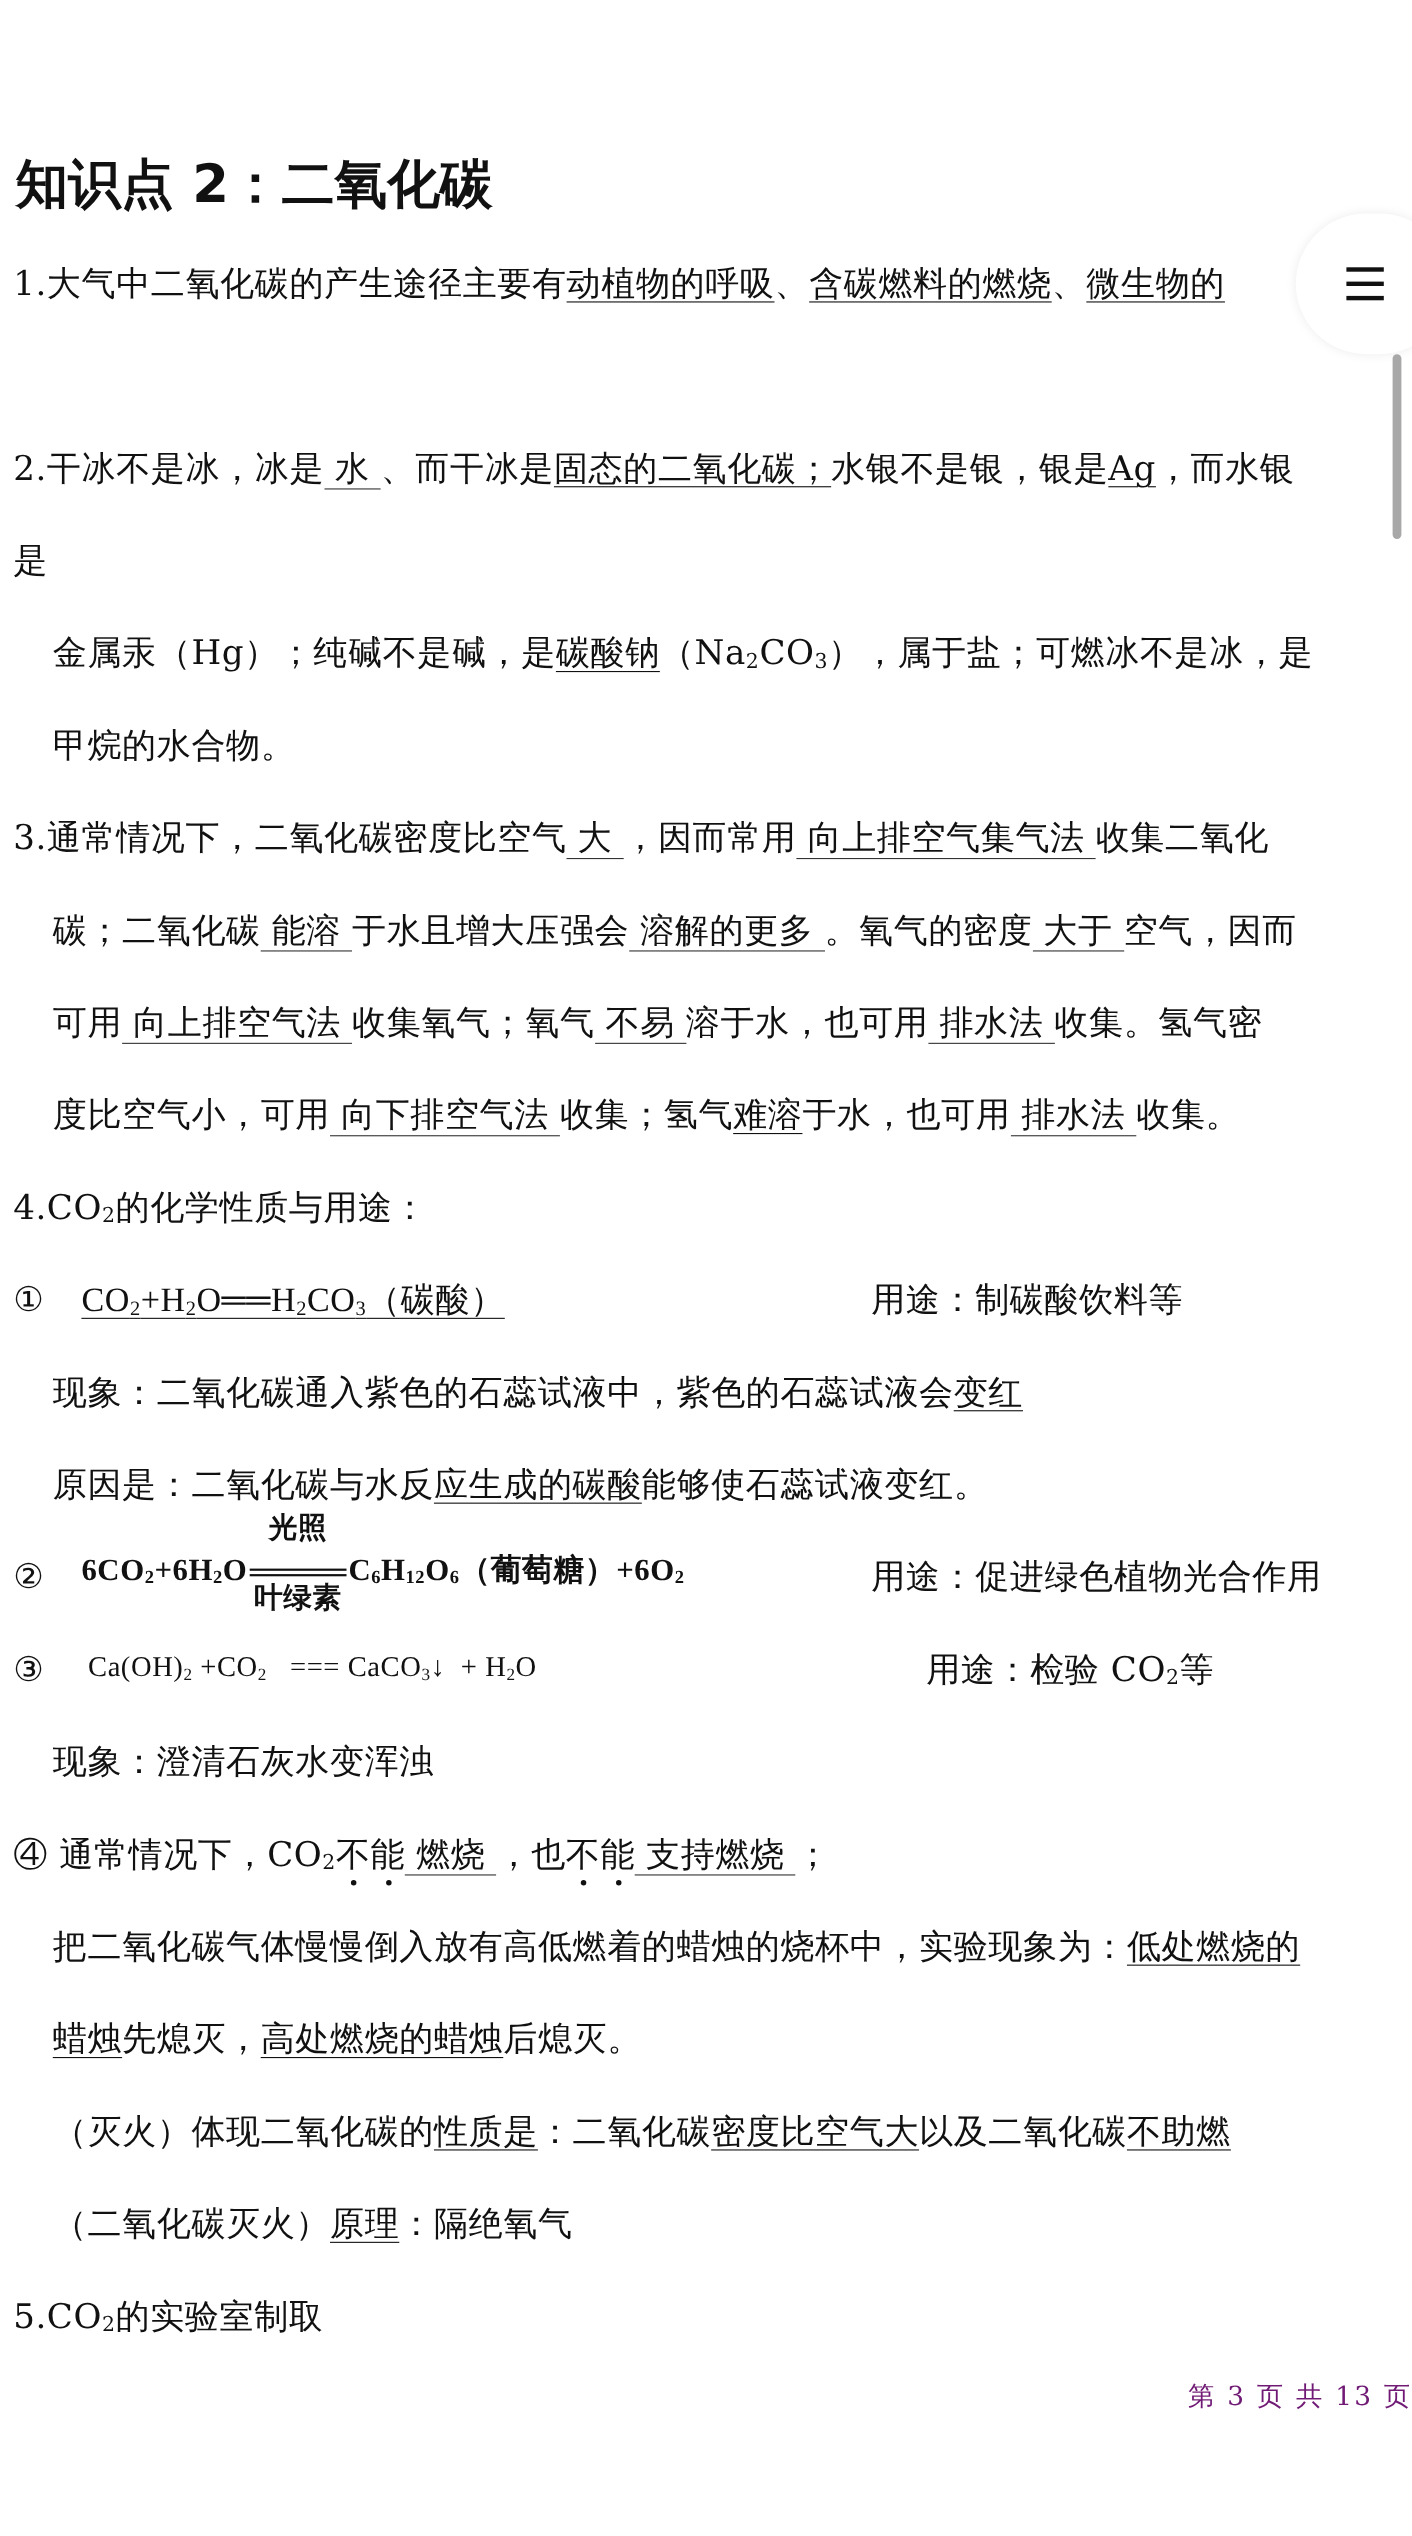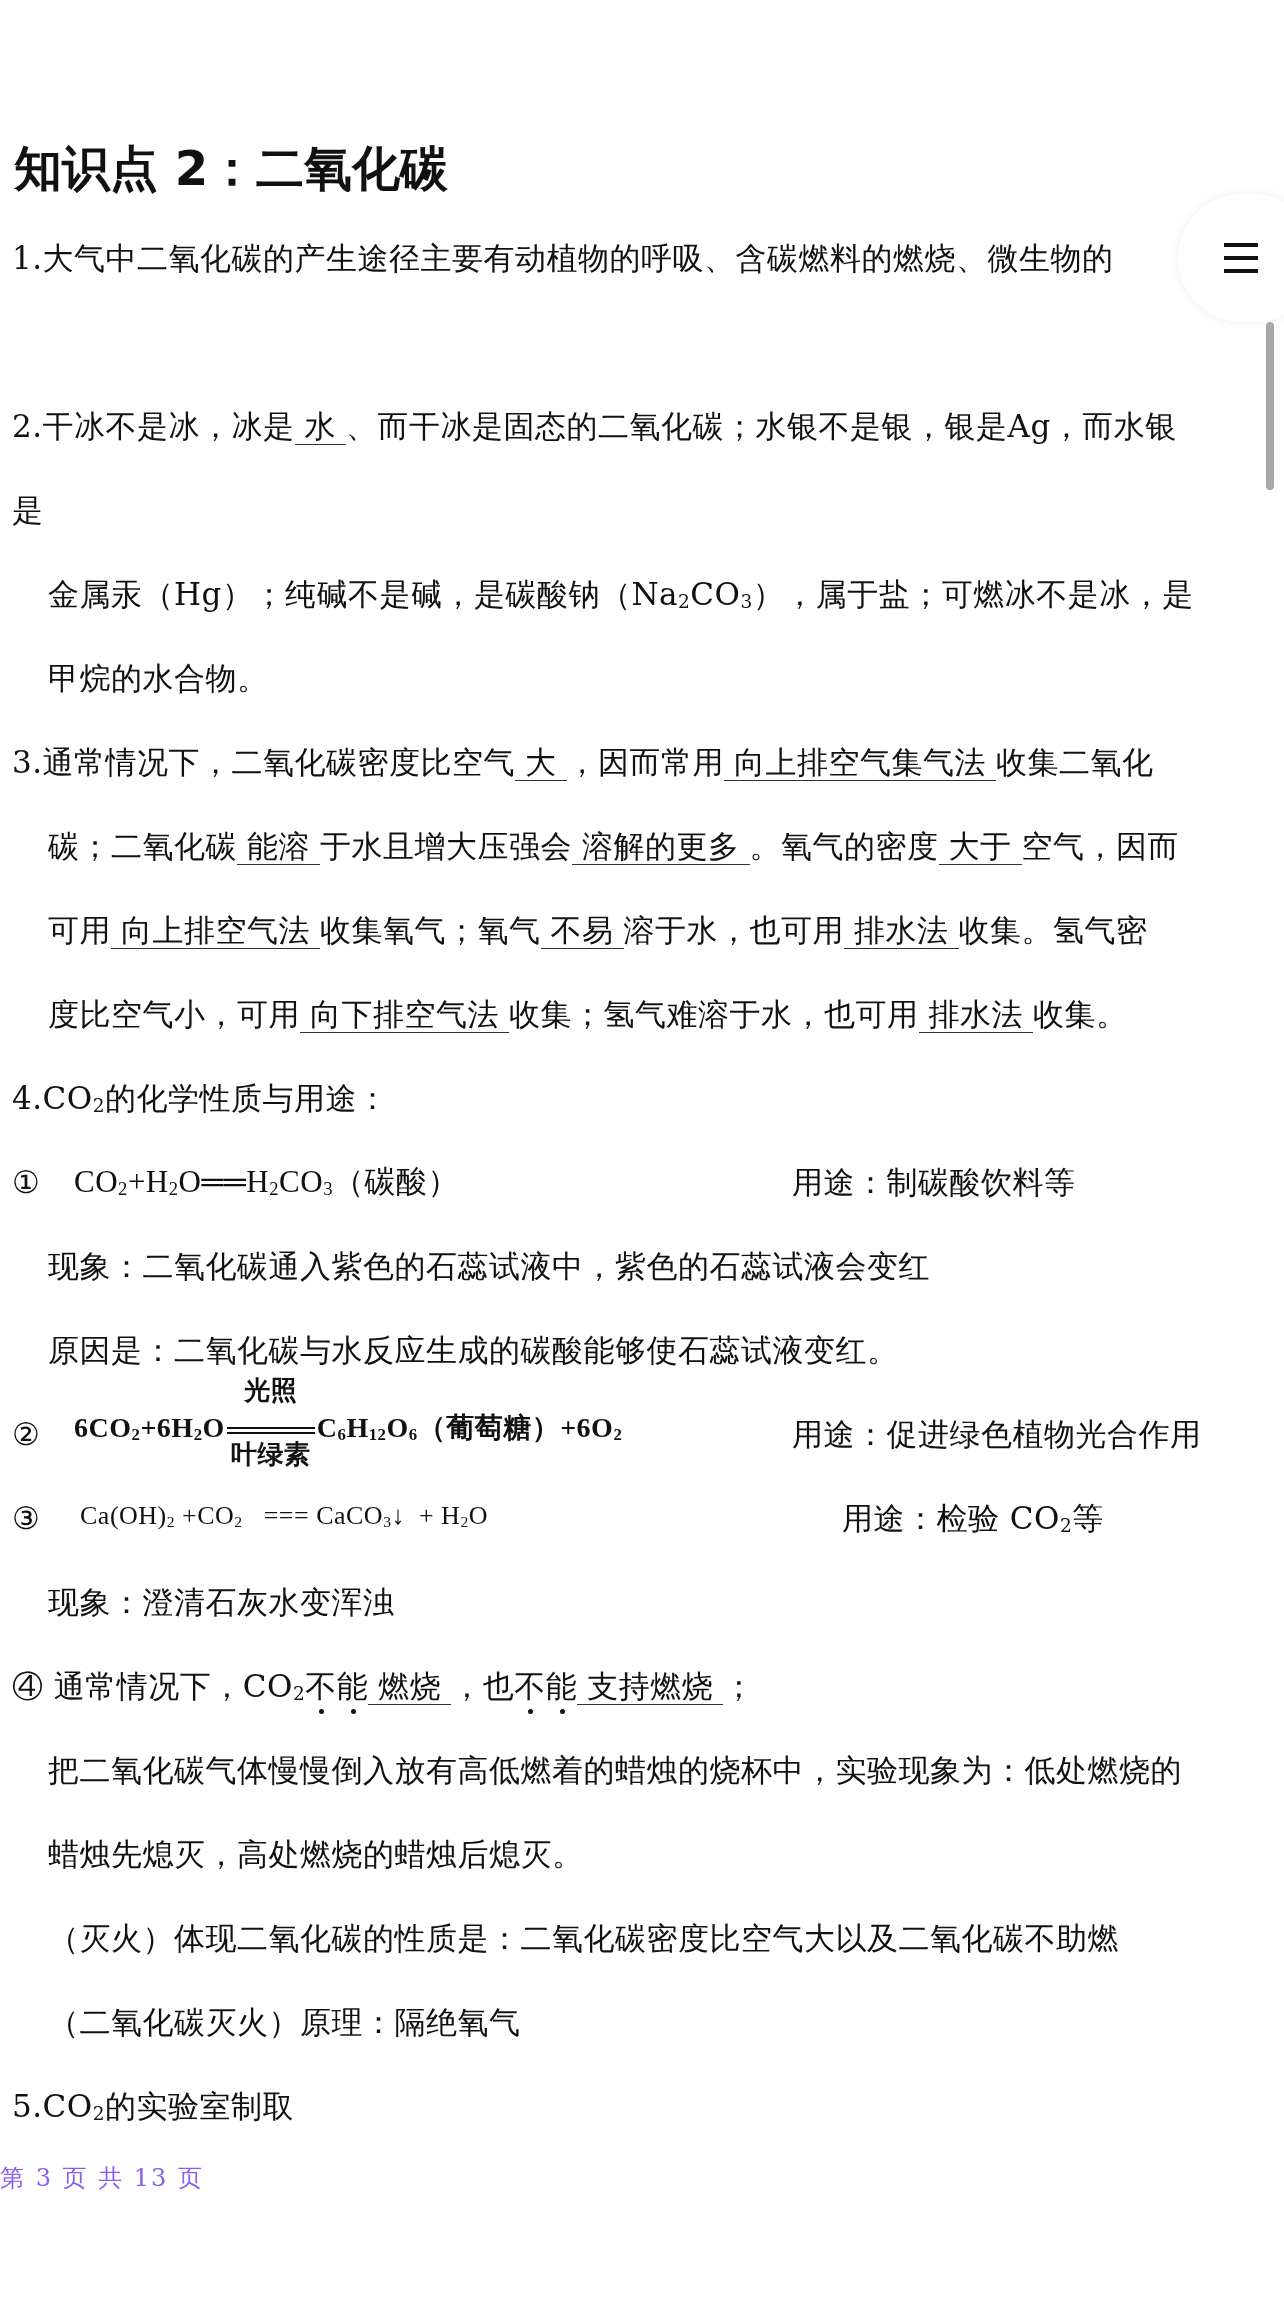--- a/index.html
+++ b/index.html
@@ -11,39 +11,39 @@
   .page { position: absolute; left: 0; top: 0; width: 1284px; height: 2305px; }
   .line {
     position: absolute; white-space: nowrap;
     font-size: 31px; line-height: 44px; letter-spacing: 0.5px;
   }
   .title {
     position: absolute; left: 14px; top: 146px;
     font-family: "DejaVu Sans", "Liberation Sans", sans-serif;
     font-weight: bold; font-size: 48px; line-height: 44px;
   }
-  .u { text-underline-offset: 6px; text-decoration-thickness: 1px; }
+  .u { text-decoration: underline; text-underline-offset: 6px; text-decoration-thickness: 1px; }
   .ul { border-bottom: 1.5px solid #333; padding: 0 10px; }
   sub { font-size: 60%; vertical-align: -3px; }
   .dot { position: relative; }
   .dot::after {
     content: ""; position: absolute; left: 50%; bottom: -10px; width: 5px; height: 5px;
     margin-left: -2px; border-radius: 50%; background: #111;
   }
   .eq { font-family: "Liberation Serif", serif; }
   .stacked {
     display: inline-block; position: relative; vertical-align: middle;
     text-align: center; width: 92px; height: 44px;
   }
   .stacked .top { position: absolute; left: 0; right: 0; top: -34px; font-size: 26px; line-height: 30px; font-family: "DejaVu Sans", sans-serif; }
   .stacked .bot { position: absolute; left: 0; right: 0; top: 30px; font-size: 26px; line-height: 30px; font-family: "DejaVu Sans", sans-serif; }
   .stacked .bar { position: absolute; left: 2px; right: 2px; top: 18px; height: 3px; border-top: 2px solid #111; border-bottom: 2px solid #111; }
   .footer {
-    position: absolute; left: 0; width: 100%; top: 2162px; text-align: left;
-    font-size: 24px; color: #8b5cf6; letter-spacing: 2px;
+    position: absolute; left: 0; width: 100%; top: 2162px; text-align: right;
+    font-size: 24px; color: #701a75; letter-spacing: 2px;
   }
   .menu-btn {
     position: absolute; left: 1178px; top: 194px; width: 140px; height: 128px;
     border-radius: 64px; background: #fff;
     box-shadow: 0 0 10px rgba(0,0,0,0.08);
   }
   .menu-icon { position: absolute; left: 46px; top: 49px; width: 34px; height: 30px; }
   .menu-icon span { display: block; height: 4px; background: #111; margin-bottom: 9px; }
   .scrollbar {
     position: absolute; left: 1266px; top: 322px; width: 8px; height: 168px;

